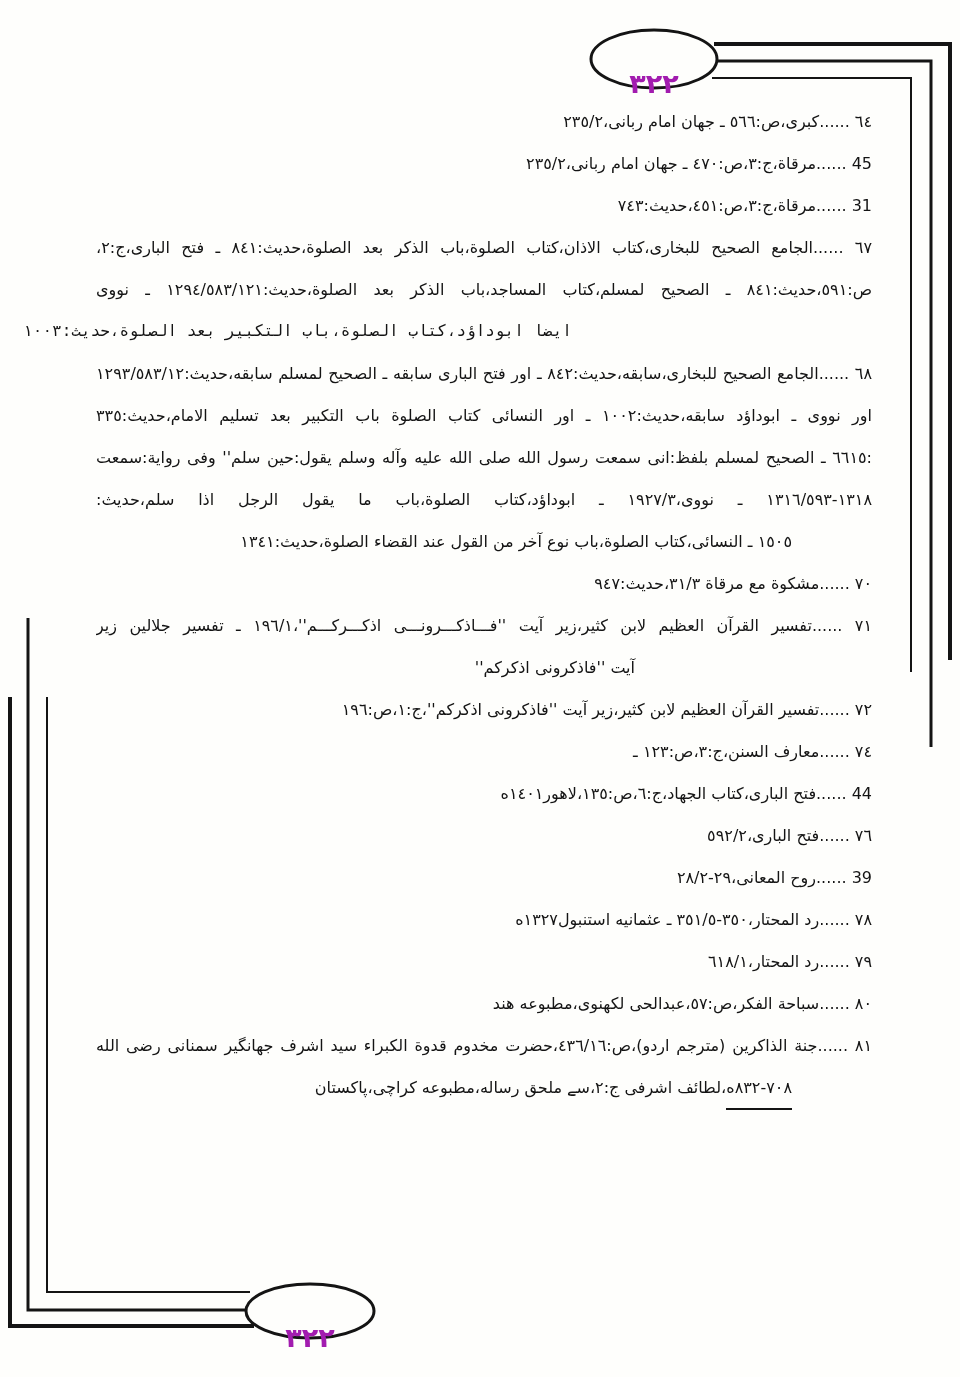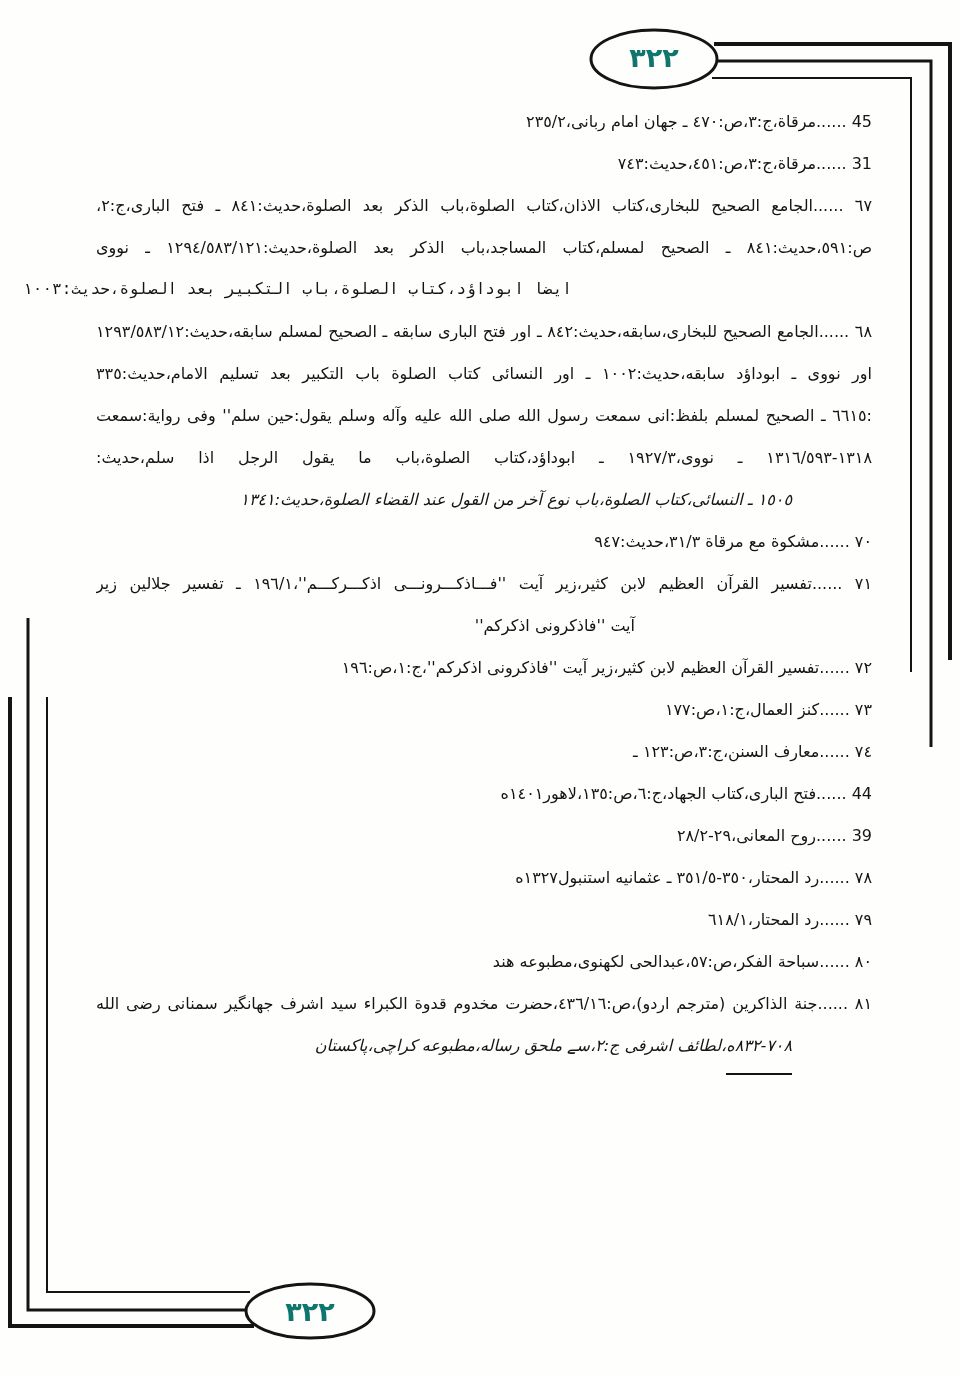--- a/index.html
+++ b/index.html
@@ -4,22 +4,23 @@
 <style>
   html,body{margin:0;padding:0;background:#e8e8e4;}
   .sheet{
     position:relative;width:960px;height:1377px;margin:0 auto;
     background:#fefefc;overflow:hidden;
     font-family:"DejaVu Sans",sans-serif;color:#101010;
   }
   .frame-svg{position:absolute;left:0;top:0;pointer-events:none;}
   .page-num{
     position:absolute;text-align:center;
-    font-size:27px;font-weight:bold;color:#0f766e;
+    font-size:27px;font-weight:bold;color:#a21caf;
     font-family:"DejaVu Sans",sans-serif;
+    margin-top:26px;
   }
   .page-num.top{left:592px;top:42px;width:124px;}
   .page-num.bottom{left:248px;top:1296px;width:124px;}
   .text-block{
     position:absolute;top:101px;left:96px;right:88px;
   }
   .ref-line{
     direction:rtl;
     height:42px;line-height:42px;
     font-size:16px;
@@ -28,23 +29,23 @@
     overflow:visible;
     color:#141414;
   }
   .ref-line.full{
     white-space:normal;
     text-align:justify;
     text-align-last:justify;
     overflow:hidden;
   }
   .ref-line.ind-lg{padding-right:300px;font-family:Liberation Mono, monospace;}
-  .ref-line.ind-sm{padding-right:80px;font-style:italic;}
+  .ref-line.ind-sm{padding-right:80px;}
   .ref-line.ind-md{padding-right:237px;}
-  .u{border-bottom:2px solid #141414;padding-bottom:18px;}
+  .u{border-bottom:2px solid #141414;padding-bottom:11px;}
 </style>
 </head>
 <body>
 
 <div class="sheet">
 
   <svg class="frame-svg" width="960" height="1377" viewBox="0 0 960 1377">
 
     <polyline points="714,44 950,44 950,660" fill="none" stroke="#141414" stroke-width="4"></polyline>
     <polyline points="716,61 931,61 931,747" fill="none" stroke="#141414" stroke-width="3"></polyline>
@@ -55,37 +56,38 @@
     <polyline points="254,1326 10,1326 10,697" fill="none" stroke="#141414" stroke-width="4"></polyline>
 
     <ellipse cx="654" cy="59" rx="63" ry="29" fill="#fefefc" stroke="#141414" stroke-width="3"></ellipse>
     <ellipse cx="310" cy="1311" rx="64" ry="27" fill="#fefefc" stroke="#141414" stroke-width="3"></ellipse>
   </svg>
 
   <div class="page-num top">٣٢٢</div>
   <div class="page-num bottom">٣٢٢</div>
 
   <div class="text-block">
+    <div class="ref-line short">٦٤ ......کبری،ص:٥٦٦ ـ جهان امام ربانی،٢٣٥/٢</div>
     <div class="ref-line short">45 ......مرقاة،ج:٣،ص:٤٧٠ ـ جهان امام ربانی،٢٣٥/٢</div>
     <div class="ref-line short">31 ......مرقاة،ج:٣،ص:٤٥١،حدیث:٧٤٣</div>
     <div class="ref-line full">٦٧ ......الجامع الصحیح للبخاری،کتاب الاذان،کتاب الصلوة،باب الذکر بعد الصلوة،حدیث:٨٤١ ـ فتح الباری،ج:٢،</div>
     <div class="ref-line full">ص:٥٩١،حدیث:٨٤١ ـ الصحیح لمسلم،کتاب المساجد،باب الذکر بعد الصلوة،حدیث:١٢٩٤/٥٨٣/١٢١ ـ نووی</div>
     <div class="ref-line short ind-lg">ایضا ابوداؤد،کتاب الصلوة،باب التکبیر بعد الصلوة،حدیث:١٠٠٣</div>
     <div class="ref-line full">٦٨ ......الجامع الصحیح للبخاری،سابقه،حدیث:٨٤٢ ـ اور فتح الباری سابقه ـ الصحیح لمسلم سابقه،حدیث:١٢٩٣/٥٨٣/١٢ ـ</div>
     <div class="ref-line full">اور نووی ـ ابوداؤد سابقه،حدیث:١٠٠٢ ـ اور النسائی کتاب الصلوة باب التکبیر بعد تسلیم الامام،حدیث:٣٣٥</div>
     <div class="ref-line full">:٦٦١٥ ـ الصحیح لمسلم بلفظ:انی سمعت رسول الله صلی الله علیه وآله وسلم یقول:حین سلم'' وفی روایة:سمعت رسول الله</div>
     <div class="ref-line full">⁦١٣١٨-١٣١٦/٥٩٣⁩ ـ نووی،١٩٢٧/٣ ـ ابوداؤد،کتاب الصلوة،باب ما یقول الرجل اذا سلم،حدیث:</div>
     <div class="ref-line short ind-sm">١٥٠٥ ـ النسائی،کتاب الصلوة،باب نوع آخر من القول عند القضاء الصلوة،حدیث:١٣٤١</div>
     <div class="ref-line short">٧٠ ......مشکوة مع مرقاة ٣١/٣،حدیث:٩٤٧</div>
     <div class="ref-line full">٧١ ......تفسیر القرآن العظیم لابن کثیر،زیر آیت ''فـــاذکـــرونـــی اذکـــرکـــم''،١٩٦/١ ـ تفسیر جلالین زیر</div>
     <div class="ref-line short ind-md">آیت ''فاذکرونی اذکرکم''</div>
     <div class="ref-line short">٧٢ ......تفسیر القرآن العظیم لابن کثیر،زیر آیت ''فاذکرونی اذکرکم''،ج:١،ص:١٩٦</div>
-    <div class="ref-line short">٧٣ ......کنز العمال،ج:١،ص:١٧٧</div>
     <div class="ref-line short">٧٤ ......معارف السنن،ج:٣،ص:١٢٣ ـ</div>
     <div class="ref-line short">44 ......فتح الباری،کتاب الجهاد،ج:٦،ص:١٣٥،لاهور١٤٠١ه</div>
+    <div class="ref-line short">٧٦ ......فتح الباری،٥٩٢/٢</div>
     <div class="ref-line short">39 ......روح المعانی،⁦٢٩-٢٨/٢⁩</div>
     <div class="ref-line short">٧٨ ......رد المحتار،⁦٣٥٠-٣٥١/٥⁩ ـ عثمانیه استنبول١٣٢٧ه</div>
     <div class="ref-line short">٧٩ ......رد المحتار،٦١٨/١</div>
     <div class="ref-line short">٨٠ ......سباحة الفکر،ص:٥٧،عبدالحی لکهنوی،مطبوعه هند</div>
     <div class="ref-line full">٨١ ......جنة الذاکرین (مترجم اردو)،ص:٤٣٦/١٦،حضرت مخدوم قدوة الکبراء سید اشرف جهانگیر سمنانی رضی الله تعالی عنه</div>
     <div class="ref-line short ind-sm">
       <span class="u">⁦٧٠٨-٨٣٢ه⁩</span><span>،لطائف اشرفی ج:٢،سے ملحق رساله،مطبوعه کراچی،پاکستان</span>
     </div>
   </div>
 

